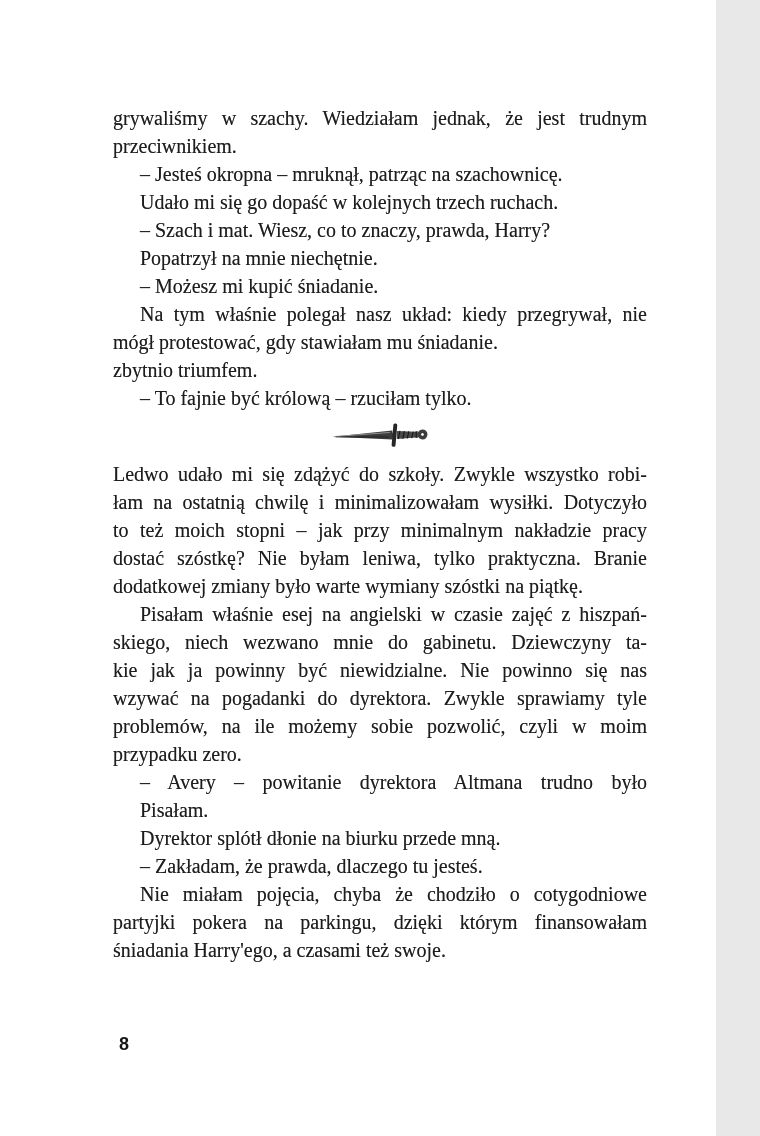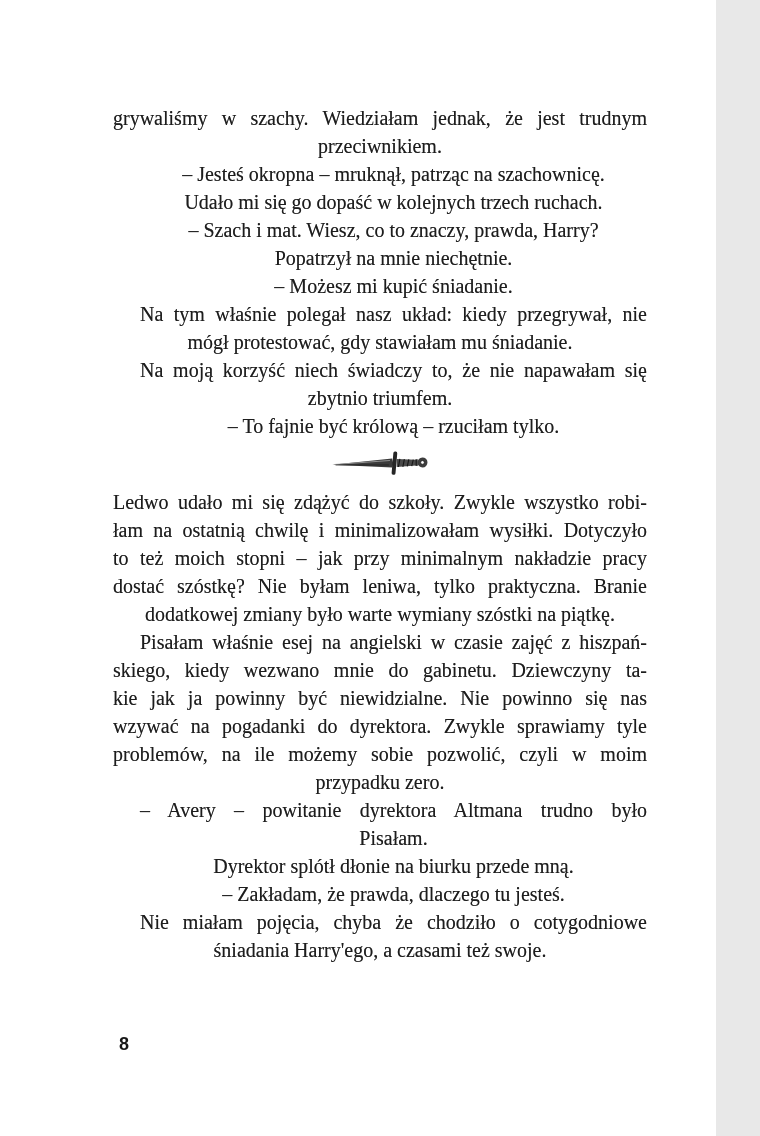--- a/index.html
+++ b/index.html
@@ -14,21 +14,21 @@
   .text-block {
     position: absolute;
     left: 113px;
     top: 104px;
     width: 534px;
     font-size: 20px;
     line-height: 28px;
     color: #1d1d1d;
     text-shadow: 0 0 0.4px rgba(40,40,40,0.55);
   }
-  .line { height: 28px; white-space: nowrap; text-align: center; }
+  .line { height: 28px; white-space: nowrap; text-align: left; }
   .line.j { white-space: normal; text-align: justify; text-align-last: justify; }
   .line.ind { padding-left: 27px; }
   .divider-row {
     height: 48px;
     display: flex;
     align-items: center;
     justify-content: center;
   }
   .dagger { display: block; }
   .page-number {
@@ -48,21 +48,20 @@
   <div class="text-block" style="color: rgb(29, 29, 29);">
       <div class="line j">grywaliśmy w szachy. Wiedziałam jednak, że jest trudnym</div>
       <div class="line">przeciwnikiem.</div>
       <div class="line ind">– Jesteś okropna – mruknął, patrząc na szachownicę.</div>
       <div class="line ind">Udało mi się go dopaść w kolejnych trzech ruchach.</div>
       <div class="line ind">– Szach i mat. Wiesz, co to znaczy, prawda, Harry?</div>
       <div class="line ind">Popatrzył na mnie niechętnie.</div>
       <div class="line ind">– Możesz mi kupić śniadanie.</div>
       <div class="line ind j">Na tym właśnie polegał nasz układ: kiedy przegrywał, nie</div>
       <div class="line">mógł protestować, gdy stawiałam mu śniadanie.</div>
-      <div class="line ind j">Na moją korzyść niech świadczy to, że nie napawałam się</div>
       <div class="line">zbytnio triumfem.</div>
       <div class="line ind">– To fajnie być królową – rzuciłam tylko.</div>
   <div class="divider-row">
     <svg class="dagger" width="100" height="34" viewBox="0 0 180 56" aria-hidden="true">
       <g transform="rotate(-1 90 28)">
 
         <polygon points="4,28 112,18.5 114,28 112,34.5" fill="#3b3b3b"></polygon>
         <polyline points="8,27.5 108,22" stroke="#9a9a9a" stroke-width="1.6" fill="none"></polyline>
         <polyline points="10,28.5 106,30" stroke="#1a1a1a" stroke-width="1.2" fill="none"></polyline>
 
@@ -82,26 +81,27 @@
         <circle cx="166.5" cy="26.5" r="3.2" fill="#ffffff" stroke="#1a1a1a" stroke-width="1"></circle>
       </g>
     </svg>
   </div>
 <div class="line j">Ledwo udało mi się zdążyć do szkoły. Zwykle wszystko robi-</div>
       <div class="line j">łam na ostatnią chwilę i minimalizowałam wysiłki. Dotyczyło</div>
       <div class="line j">to też moich stopni – jak przy minimalnym nakładzie pracy</div>
       <div class="line j">dostać szóstkę? Nie byłam leniwa, tylko praktyczna. Branie</div>
       <div class="line">dodatkowej zmiany było warte wymiany szóstki na piątkę.</div>
       <div class="line ind j">Pisałam właśnie esej na angielski w czasie zajęć z hiszpań-</div>
-      <div class="line j">skiego, kiedy wezwano mnie do gabinetu. Dziewczyny ta-</div>
+      <div class="line j">skiego, niech wezwano mnie do gabinetu. Dziewczyny ta-</div>
       <div class="line j">kie jak ja powinny być niewidzialne. Nie powinno się nas</div>
       <div class="line j">wzywać na pogadanki do dyrektora. Zwykle sprawiamy tyle</div>
       <div class="line j">problemów, na ile możemy sobie pozwolić, czyli w moim</div>
       <div class="line">przypadku zero.</div>
       <div class="line ind j">– Avery – powitanie dyrektora Altmana trudno było</div>
       <div class="line ind">Pisałam.</div>
       <div class="line ind">Dyrektor splótł dłonie na biurku przede mną.</div>
       <div class="line ind">– Zakładam, że prawda, dlaczego tu jesteś.</div>
       <div class="line ind j">Nie miałam pojęcia, chyba że chodziło o cotygodniowe</div>
+      <div class="line j">partyjki pokera na parkingu, dzięki którym finansowałam</div>
       <div class="line">śniadania Harry'ego, a czasami też swoje.</div>
     </div>
   <div class="page-number">8</div>
 </div>
 
 </body></html>

